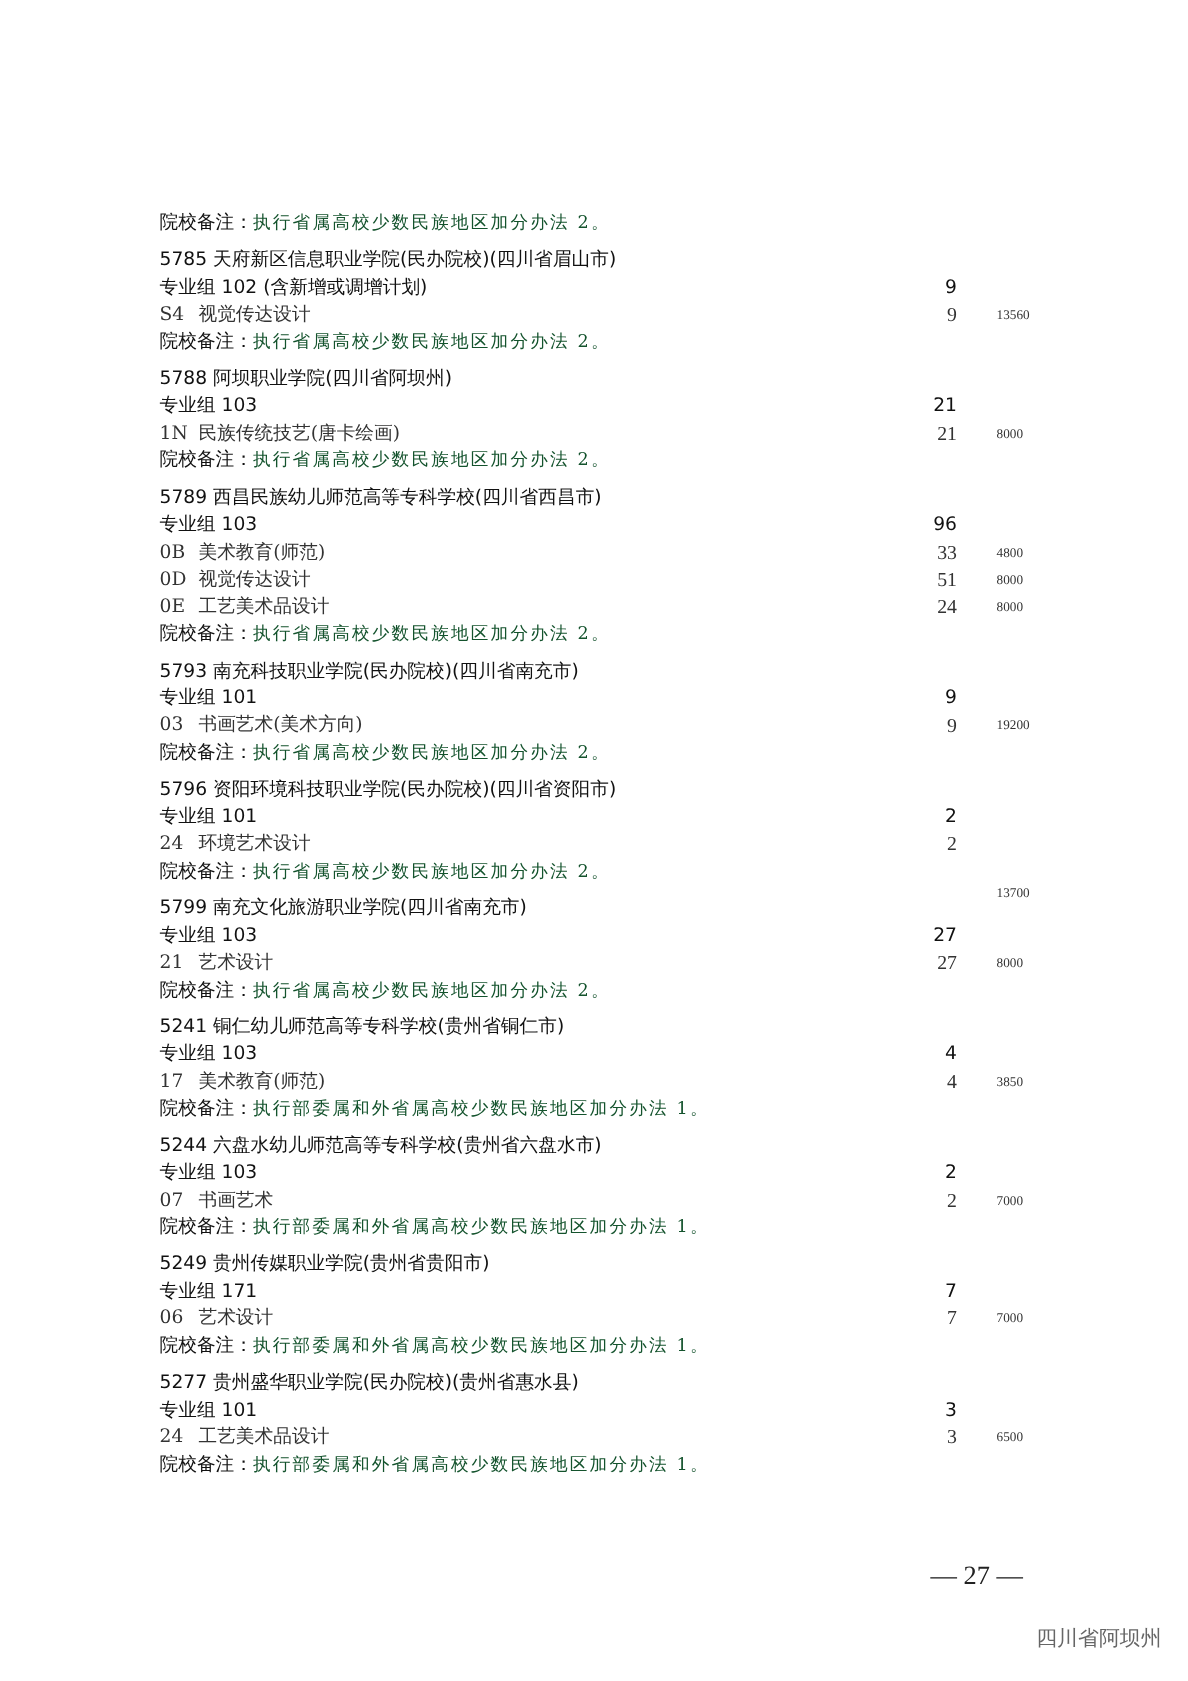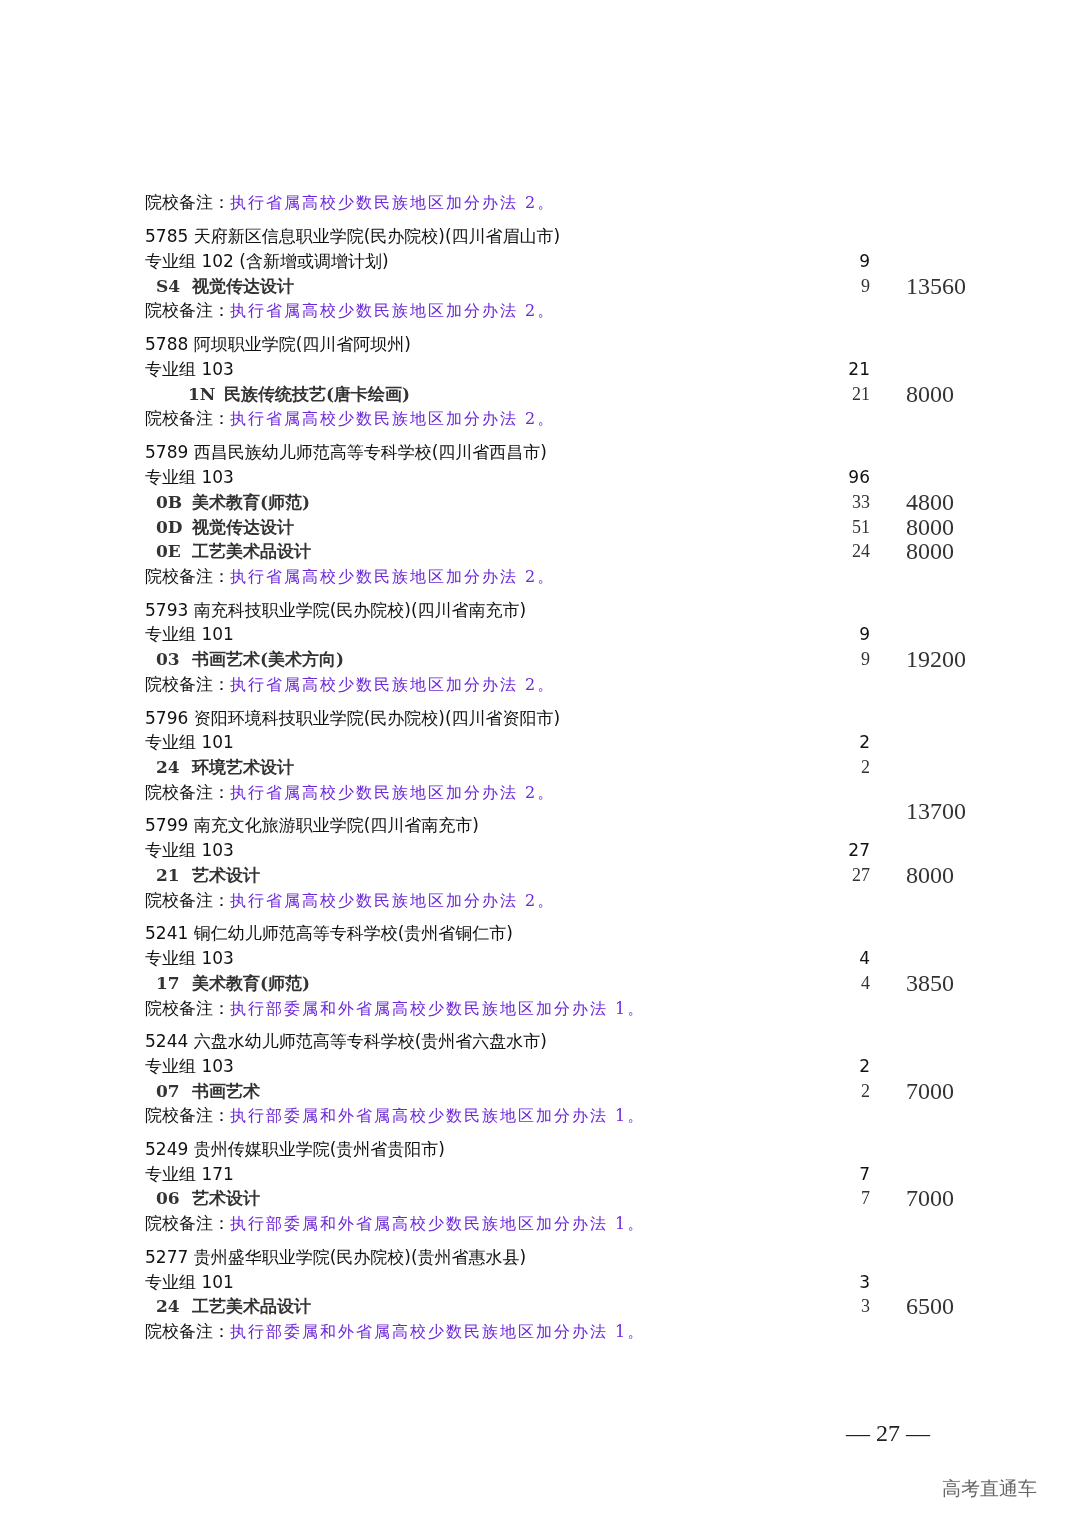--- a/index.html
+++ b/index.html
@@ -40,25 +40,24 @@
   }
   .note-label {
     font-family: "DejaVu Sans", "Liberation Sans", sans-serif;
     font-size: 17px;
     color: #111111;
   }
   .note-text {
     font-family: "DejaVu Serif", "Liberation Serif", serif;
     font-size: 16px;
     letter-spacing: 2px;
-    color: #6d28d9;
+    color: #14532d;
   }
   .major {
-    left: 156px;
-    font-weight: bold;
+    left: 145px;
   }
   .major .code {
     display: inline-block;
     min-width: 30px;
   }
   .num {
     position: absolute;
     height: 24px;
     line-height: 24px;
     white-space: nowrap;
@@ -72,21 +71,21 @@
   }
   .count-major {
     font-family: "Liberation Serif", "DejaVu Serif", serif;
     font-size: 18px;
     color: #333333;
     right: 210px;
     text-align: right;
   }
   .fee {
     font-family: "Liberation Serif", "DejaVu Serif", serif;
-    font-size: 24px;
+    font-size: 12px;
     color: #333333;
     left: 906px;
   }
   .page-number {
     position: absolute;
     left: 846px;
     top: 1420px;
     font-family: "Liberation Serif", "DejaVu Serif", serif;
     font-size: 24px;
     color: #222222;
@@ -122,21 +121,21 @@
     <div class="num fee" style="top:274px;">13560</div>
     <div class="line" style="top:298px;">
       <span class="note-label">院校备注：</span><span class="note-text">执行省属高校少数民族地区加分办法 2。</span>
     </div>
   </div>
 
   <div>
     <div class="line sans" style="top:332px;">5788 阿坝职业学院(四川省阿坝州)</div>
     <div class="line sans" style="top:357px;">专业组 103</div>
     <div class="num count-group" style="top:357px;">21</div>
-    <div class="line serif major" style="top:382px;margin-left:32px;">
+    <div class="line serif major" style="top:382px;">
       <span class="code">1N</span> <span>民族传统技艺(唐卡绘画)</span>
     </div>
     <div class="num count-major" style="top:382px;">21</div>
     <div class="num fee" style="top:382px;">8000</div>
     <div class="line" style="top:406px;">
       <span class="note-label">院校备注：</span><span class="note-text">执行省属高校少数民族地区加分办法 2。</span>
     </div>
   </div>
 
   <div>
@@ -259,15 +258,15 @@
       <span class="code">24</span> <span>工艺美术品设计</span>
     </div>
     <div class="num count-major" style="top:1294px;">3</div>
     <div class="num fee" style="top:1294px;">6500</div>
     <div class="line" style="top:1319px;">
       <span class="note-label">院校备注：</span><span class="note-text">执行部委属和外省属高校少数民族地区加分办法 1。</span>
     </div>
   </div>
 
   <div class="page-number">— 27 —</div>
-  <div class="watermark">高考直通车</div>
+  <div class="watermark">四川省阿坝州</div>
 
 </div>
 
 </body></html>

